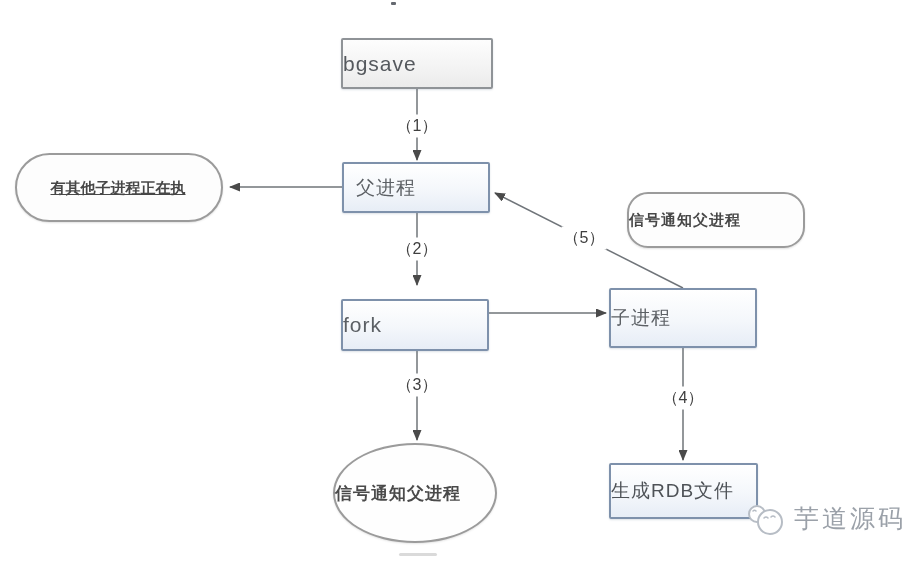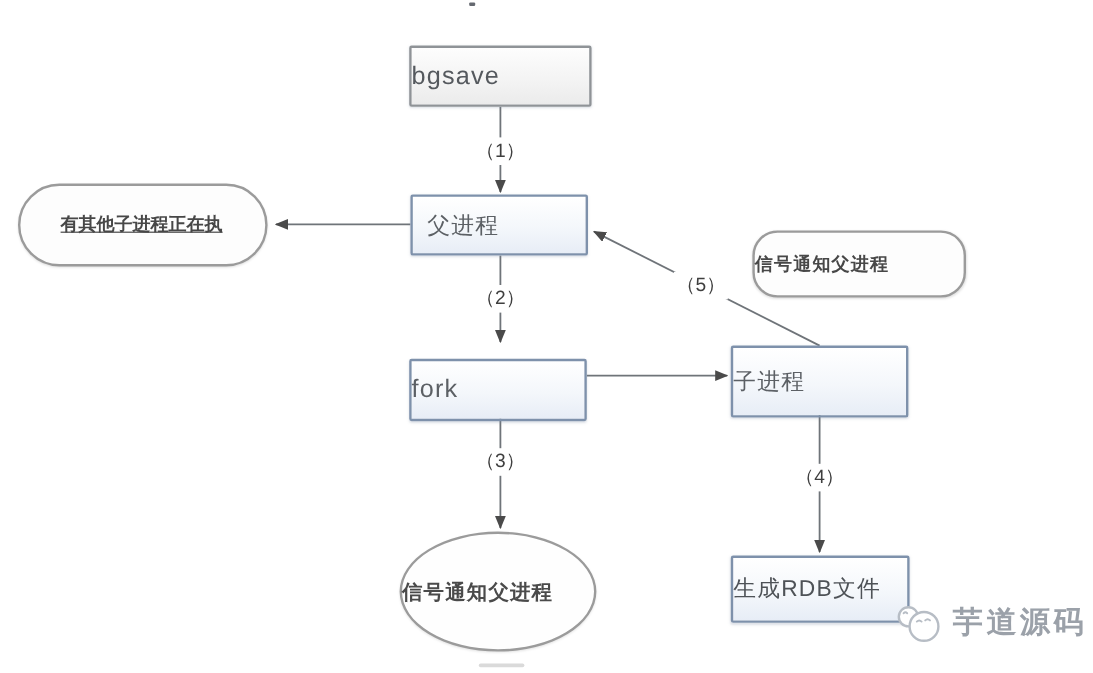--- a/index.html
+++ b/index.html
@@ -44,21 +44,21 @@
   }
   #label-step1{left:417px;top:126px;}
   #label-step2{left:417px;top:249px;}
   #label-step3{left:417px;top:385px;}
   #label-step4{left:683px;top:398px;}
   #label-step5{left:584px;top:238px;}
   #watermark{
     position:absolute;left:744px;top:498px;display:flex;align-items:center;
   }
   #watermark-text{
-    color:#9ba1a9;font-size:25px;font-weight:bold;letter-spacing:3px;
+    color:#9ba1a9;font-size:25px;font-weight:normal;letter-spacing:3px;
     text-shadow:1px 1px 0 #ffffff;margin-left:4px;
   }
   #stray-mark{position:absolute;left:391px;top:2px;width:5px;height:3px;background:#4a4f57;opacity:.85;border-radius:1px;}
   #faint-cropped-line{position:absolute;left:399px;top:553px;width:38px;height:3px;background:#dadada;border-radius:2px;}
 </style>
 </head>
 <body>
 
 <div id="stage">
 

